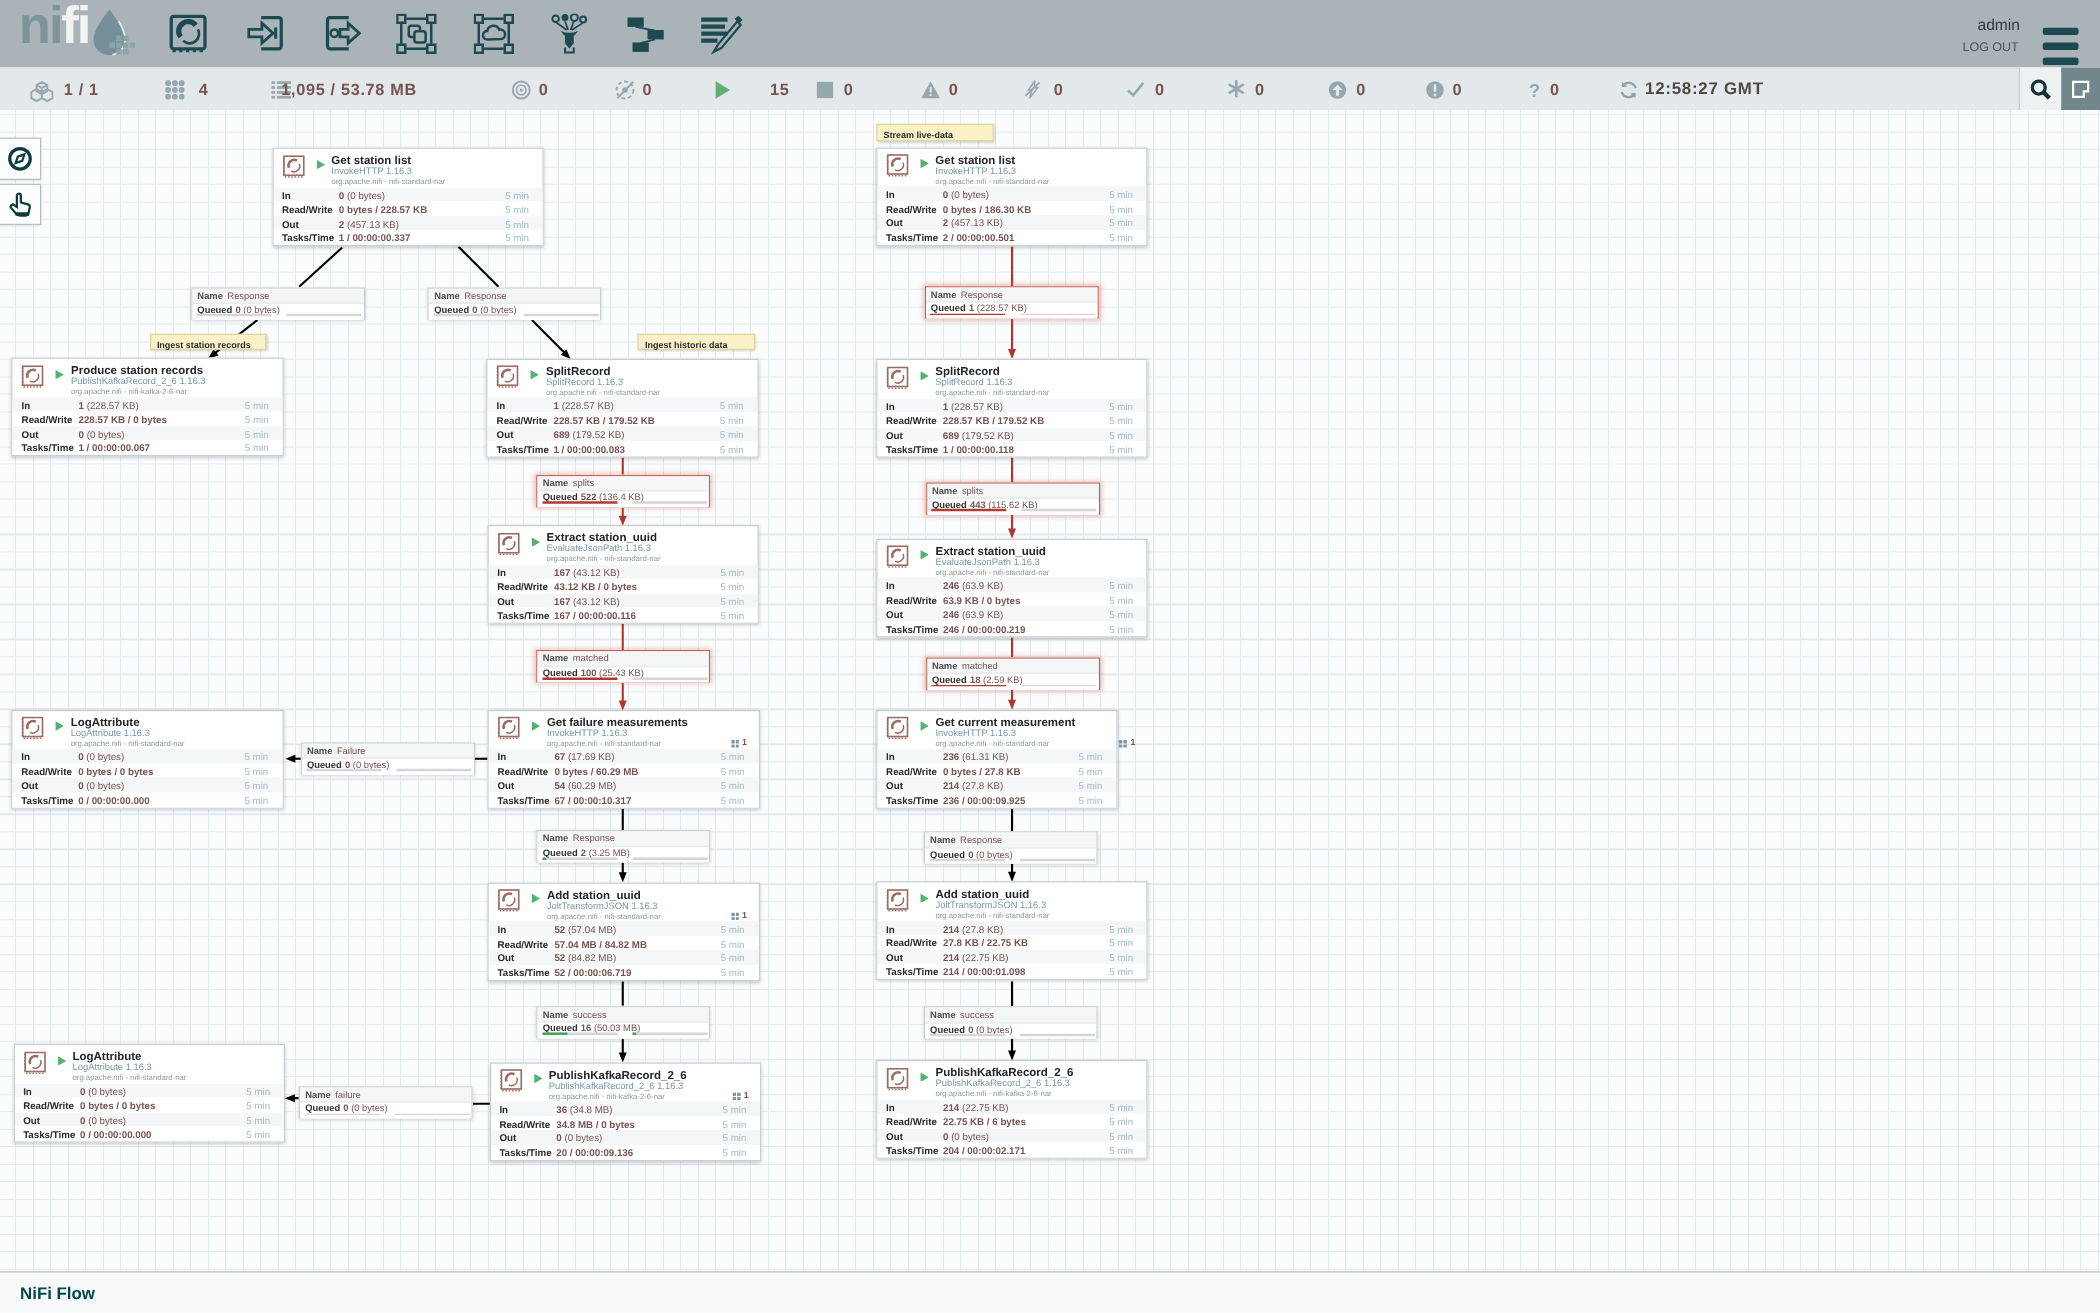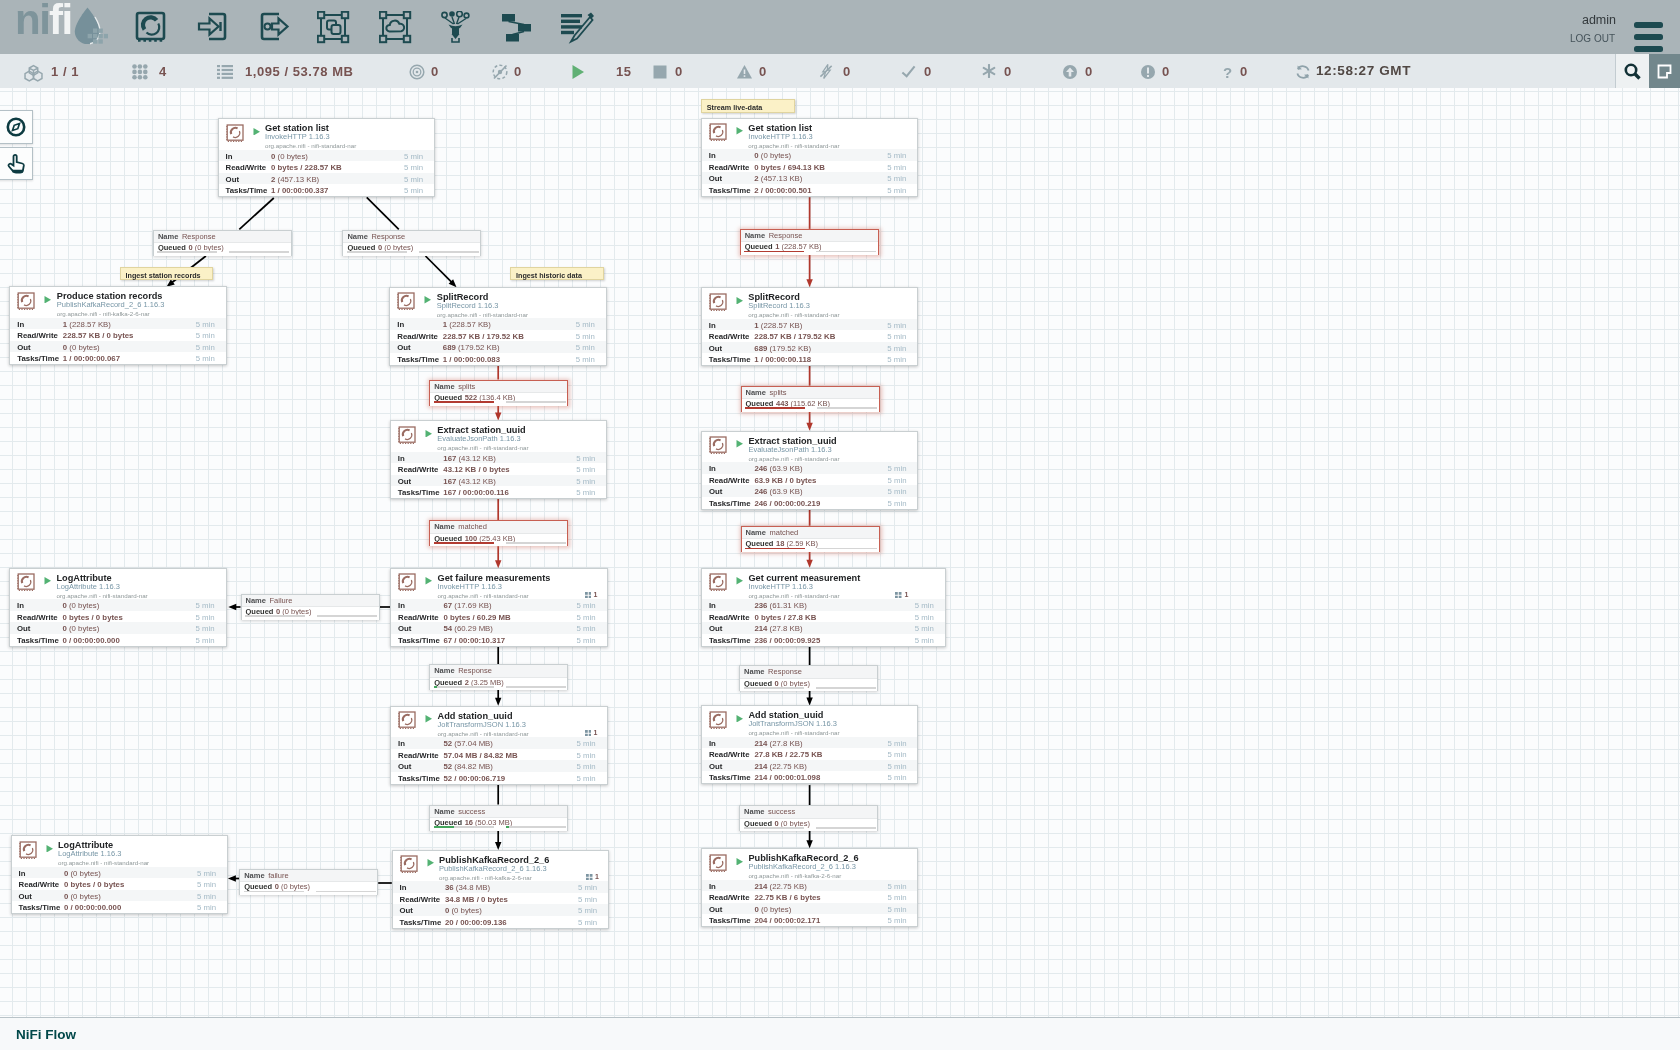--- a/index.html
+++ b/index.html
@@ -151,21 +151,21 @@
     <svg class="abs" style="left:217px;top:10px" width="16" height="16" viewBox="0 0 16 16">
       <rect x="4.6" y="1.0" width="11.4" height="2.2" fill="#96a7ae"></rect>
       <rect x="0" y="1.0" width="3" height="2.2" fill="#96a7ae"></rect>
       <rect x="4.6" y="4.9" width="11.4" height="2.2" fill="#96a7ae"></rect>
       <rect x="0" y="4.9" width="3" height="2.2" fill="#96a7ae"></rect>
       <rect x="4.6" y="8.8" width="11.4" height="2.2" fill="#96a7ae"></rect>
       <rect x="0" y="8.8" width="3" height="2.2" fill="#96a7ae"></rect>
       <rect x="4.6" y="12.7" width="11.4" height="2.2" fill="#96a7ae"></rect>
       <rect x="0" y="12.7" width="3" height="2.2" fill="#96a7ae"></rect>
     </svg>
-    <div class="abs" style="left:245px;top:10px;font:bold 13px 'Liberation Sans',sans-serif;letter-spacing:0.55px;color:#775351">1,095 / 53.78 MB</div>
+    <div class="abs" style="left:225px;top:10px;font:bold 13px 'Liberation Sans',sans-serif;letter-spacing:0.55px;color:#775351">1,095 / 53.78 MB</div>
     <svg class="abs" style="left:409px;top:10px" width="16" height="16" viewBox="0 0 16 16">
       <circle cx="8" cy="8" r="6.8" fill="none" stroke="#96a7ae" stroke-width="1.5"></circle>
       <circle cx="8" cy="8" r="3.8" fill="none" stroke="#96a7ae" stroke-width="1.3"></circle>
       <circle cx="8" cy="8" r="1.3" fill="#96a7ae"></circle>
     </svg>
     <div class="abs" style="left:431px;top:10px;font:bold 13px 'Liberation Sans',sans-serif;letter-spacing:0.55px;color:#775351">0</div>
     <svg class="abs" style="left:492px;top:10px" width="16" height="16" viewBox="0 0 16 16">
       <circle cx="8" cy="8" r="6.8" fill="none" stroke="#96a7ae" stroke-width="1.5" stroke-dasharray="3 2.2"></circle>
       <circle cx="8" cy="8" r="2.2" fill="#96a7ae"></circle>
       <line x1="2" y1="14.5" x2="14.5" y2="1.5" stroke="#96a7ae" stroke-width="1.7"></line>
@@ -635,21 +635,21 @@
       <div class="abs ptitle">Get station list</div>
       <div class="abs ptype">InvokeHTTP 1.16.3</div>
       <div class="abs pbundle">org.apache.nifi - nifi-standard-nar</div>
       <div class="abs prow" style="top:30.5px;height:11.6px;background:#f4f6f7">
         <span class="plab">In</span>
         <span class="pval"><b>0</b>&nbsp;(0 bytes)</span>
         <span class="pmin">5 min</span>
       </div>
       <div class="abs prow" style="top:42.1px;height:11.6px;background:#ffffff">
         <span class="plab">Read/Write</span>
-        <span class="pval"><b>0 bytes / 694.13 KB</b></span>
+        <span class="pval"><b>0 bytes / 186.30 KB</b></span>
         <span class="pmin">5 min</span>
       </div>
       <div class="abs prow" style="top:53.7px;height:11.6px;background:#f4f6f7">
         <span class="plab">Out</span>
         <span class="pval"><b>2</b>&nbsp;(457.13 KB)</span>
         <span class="pmin">5 min</span>
       </div>
       <div class="abs prow" style="top:65.3px;height:11.6px;background:#ffffff">
         <span class="plab">Tasks/Time</span>
         <span class="pval"><b>2 / 00:00:00.501</b></span>
@@ -719,21 +719,21 @@
         <span class="plab">Out</span>
         <span class="pval"><b>246</b>&nbsp;(63.9 KB)</span>
         <span class="pmin">5 min</span>
       </div>
       <div class="abs prow" style="top:65.3px;height:11.6px;background:#ffffff">
         <span class="plab">Tasks/Time</span>
         <span class="pval"><b>246 / 00:00:00.219</b></span>
         <span class="pmin">5 min</span>
       </div>
     </div>
-    <div class="proc" style="left:700.9px;top:479.8px;width:245px;height:79px">
+    <div class="proc" style="left:700.9px;top:479.8px;width:193px;height:79px">
       <svg class="abs" style="left:7px;top:4.5px" width="19" height="19" viewBox="0 0 19 19">
 <rect x="1.2" y="1" width="15.8" height="15.2" fill="none" stroke="#9a6c62" stroke-width="1.3"></rect>
 <path d="M5.2 10.2 A4.6 4.6 0 0 1 11.6 4.4" fill="none" stroke="#9a6c62" stroke-width="2.1"></path>
 <path d="M13.4 7.0 A4.6 4.6 0 0 1 7.0 12.9" fill="none" stroke="#9a6c62" stroke-width="1.2"></path>
 <line x1="1.8" y1="17.5" x2="16.6" y2="17.5" stroke="#9a6c62" stroke-width="1.2" stroke-dasharray="1.2 1.4"></line>
 <line x1="0.7" y1="2" x2="0.7" y2="16" stroke="#9a6c62" stroke-width="0.9" stroke-dasharray="1.2 1.4"></line>
 </svg>
       <svg class="abs" style="left:34px;top:8.5px" width="7.5" height="7.5" viewBox="0 0 8 8">
         <path d="M0.5 0 L7.5 4 L0.5 8 Z" fill="#53b273"></path>
       </svg>

